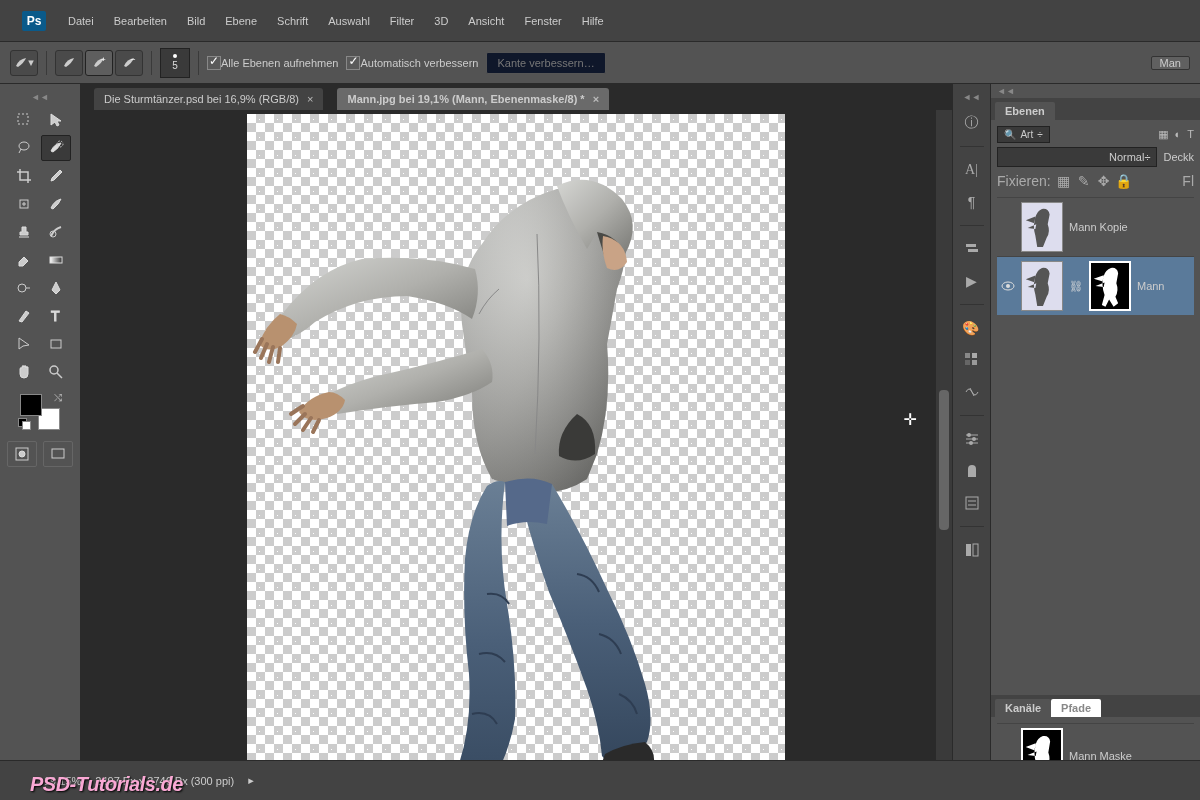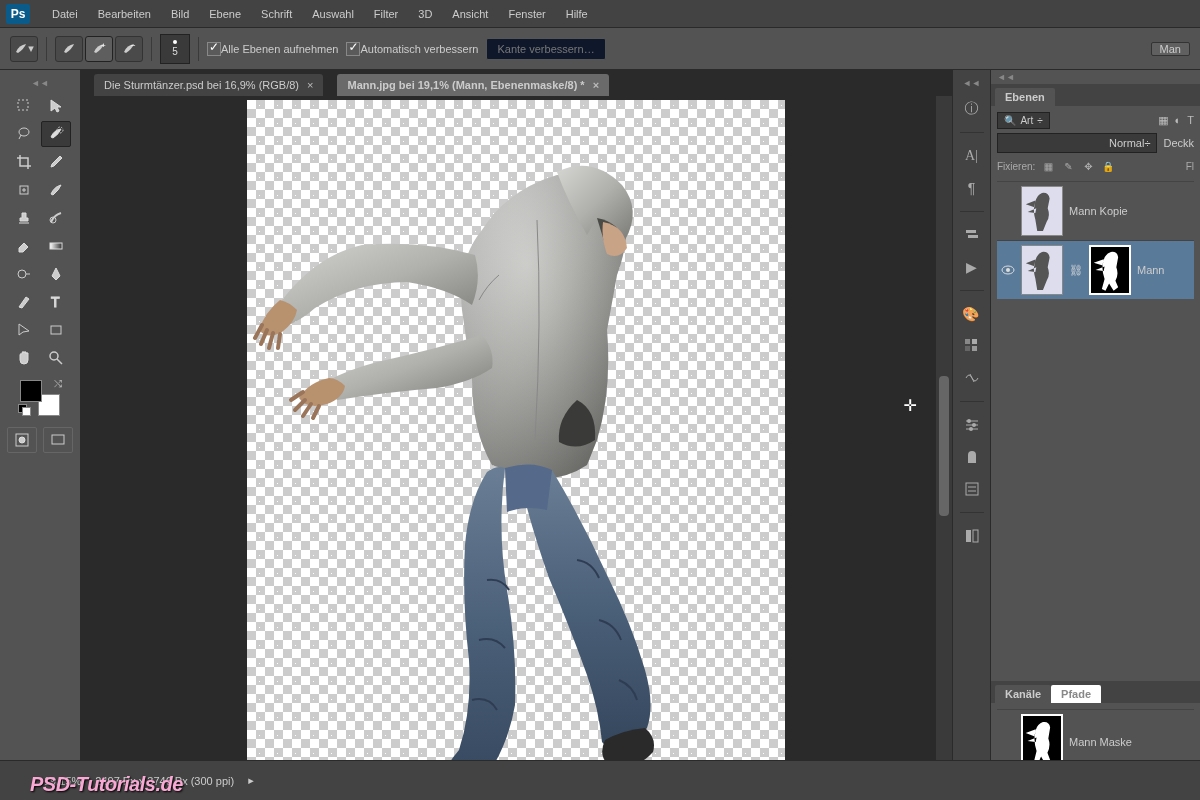--- a/index.html
+++ b/index.html
@@ -1,19 +1,19 @@
 <!DOCTYPE html>
 <html><head>
 <meta charset="utf-8">
 <style>
 * { margin: 0; padding: 0; box-sizing: border-box; font-family: "Segoe UI", Tahoma, sans-serif; }
 body { width: 1200px; height: 800px; background: #434343; color: #ccc; font-size: 11px; overflow: hidden; position: relative; }
 
 
-.menubar { height: 28px; background: #434343; display: flex; align-items: center; padding-left: 6px; border-bottom: 1px solid #2a2a2a; }
+.menubar { height: 42px; background: #434343; display: flex; align-items: center; padding-left: 22px; border-bottom: 1px solid #2a2a2a; }
 .logo { width: 24px; height: 20px; background: #0a5a8a; color: #fff; font-weight: bold; font-size: 12px; display: flex; align-items: center; justify-content: center; border-radius: 2px; margin-right: 12px; }
 .menubar .mi { padding: 4px 10px; cursor: pointer; }
 
 
 .optionbar { height: 42px; background: #535353; display: flex; align-items: center; padding: 0 10px; border-bottom: 1px solid #2a2a2a; gap: 8px; }
 .opt-btn { width: 28px; height: 26px; background: #4a4a4a; border: 1px solid #333; border-radius: 3px; display: flex; align-items: center; justify-content: center; cursor: pointer; }
 .opt-btn.sel { background: #5e5e5e; border-color: #222; }
 .opt-group { display: flex; gap: 2px; }
 .brush-box { width: 30px; height: 30px; background: #3a3a3a; border: 1px solid #222; display: flex; flex-direction: column; align-items: center; justify-content: center; color: #ddd; font-size: 10px; }
 .brush-box .dot { width: 4px; height: 4px; border-radius: 50%; background: #fff; margin-bottom: 2px; }
@@ -69,21 +69,21 @@
 .right { width: 210px; background: #535353; display: flex; flex-direction: column; border-left: 1px solid #2a2a2a; }
 .panel-tab-row { height: 22px; background: #434343; display: flex; align-items: end; padding-left: 4px; }
 .panel-tab { background: #535353; padding: 3px 10px; font-size: 11px; border-radius: 2px 2px 0 0; font-weight: bold; }
 .panel-tab.inactive { background: #ffffff; color: #888; font-weight: bold; margin-top: 48px; }
 .panel-body { padding: 6px; }
 .layers-head { display: flex; align-items: center; gap: 6px; margin-bottom: 4px; }
 .filter-dd { background: #3a3a3a; border: 1px solid #222; padding: 2px 6px; display: flex; align-items: center; gap: 4px; font-size: 10px; }
 .icon-row { display: flex; gap: 6px; margin-left: auto; color: #bbb; }
 .blend-row { display: flex; align-items: center; gap: 6px; margin-bottom: 6px; }
 .blend-dd { flex: 1; background: #3a3a3a; border: 1px solid #222; padding: 3px 6px; font-size: 11px; display: flex; justify-content: flex-end; }
-.lock-row { display: flex; align-items: center; gap: 6px; font-size: 10px; color: #aaa; margin-bottom: 8px; }
+.lock-row { display: flex; align-items: center; gap: 6px; font-size: 14px; color: #aaa; margin-bottom: 8px; }
 .lock-row .li { width: 14px; height: 14px; display: flex; align-items: center; justify-content: center; }
 
 .layer { display: flex; align-items: center; gap: 6px; padding: 4px; border-top: 1px solid #444; }
 .layer.sel { background: #5a7a9a; }
 .layer .vis { width: 14px; height: 14px; }
 .thumb { width: 42px; height: 50px; background: #ddd; border: 1px solid #888; position: relative; overflow: hidden; }
 .thumb.mask { background: #000; border: 2px solid #fff; }
 .thumb svg { width: 100%; height: 100%; }
 .link-icon { font-size: 11px; color: #ddd; }
 .layer-name { font-size: 11px; }

